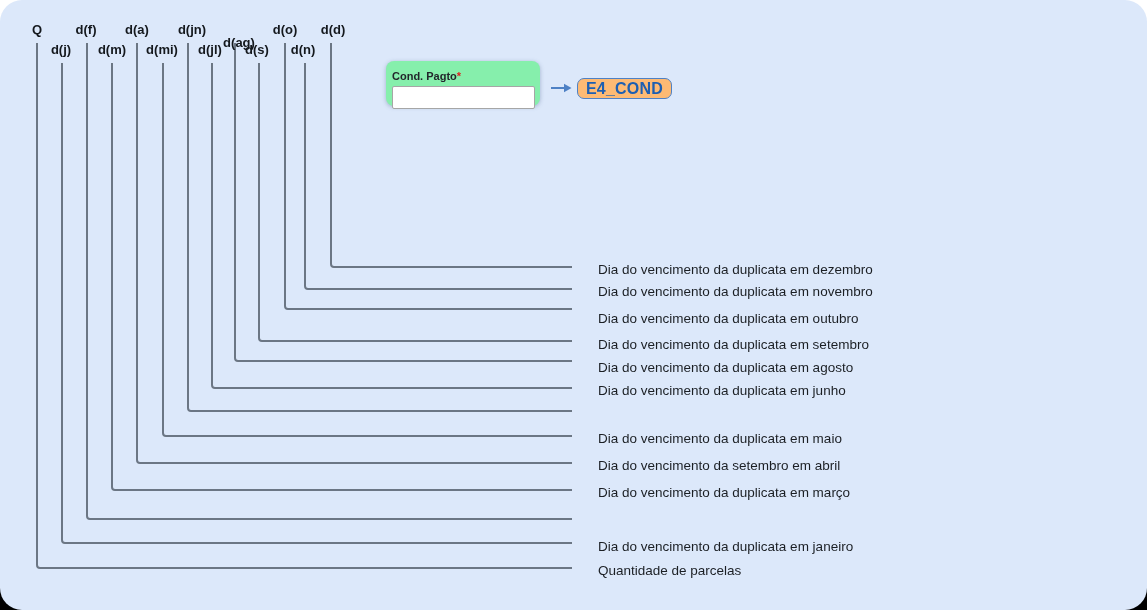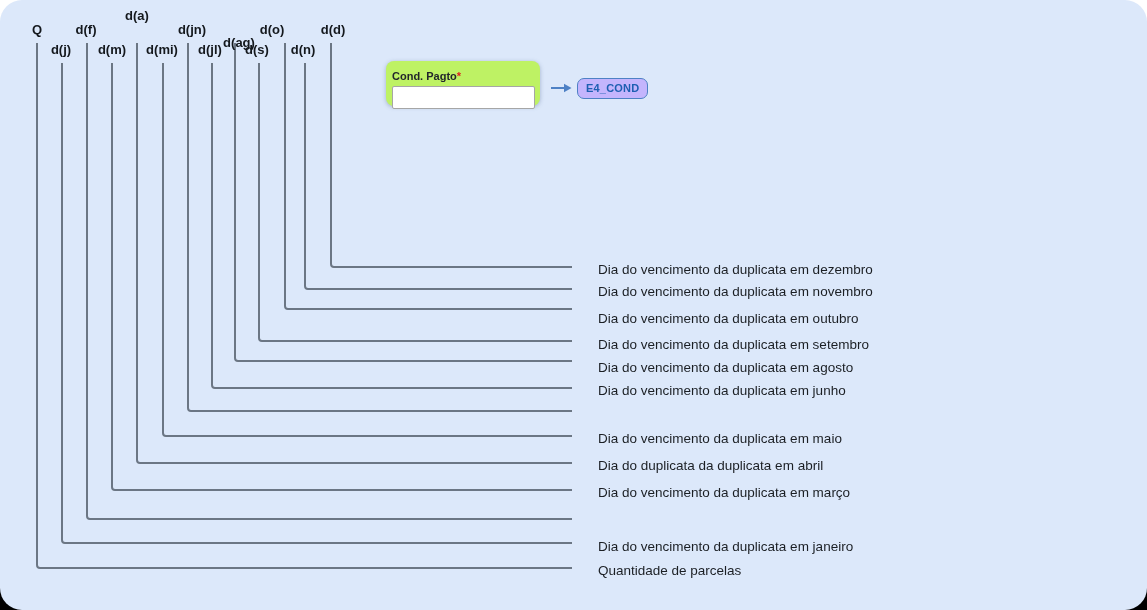--- a/index.html
+++ b/index.html
@@ -17,36 +17,36 @@
   .token{
     position:absolute;transform:translate(-50%,-50%);
     font-size:13px;font-weight:bold;color:#14181d;white-space:nowrap;
   }
   .desc{
     position:absolute;left:598px;transform:translateY(-50%);
     font-size:13.5px;color:#1b1f24;white-space:nowrap;
   }
   .field-card{
     position:absolute;left:386px;top:61px;width:154px;height:45px;
-    background:#bef264;border-radius:8px;
+    background:#86efac;border-radius:8px;
     box-shadow:0 1px 4px rgba(90,110,150,.45);
     box-sizing:border-box;padding:5px 5px 0 6px;
   }
   .field-label{font-size:11px;font-weight:bold;color:#22262b;line-height:12px;}
   .req{color:#e02020;font-weight:bold;font-size:11px;}
   .field-input{
     display:block;width:143px;height:23px;margin-top:2px;
     border:1px solid #a6a6a6;border-radius:2px;background:#ffffff;
     box-sizing:border-box;font-size:12px;padding:0 4px;outline:none;
     font-family:"Liberation Sans", sans-serif;
   }
   .tag{
     position:absolute;left:577px;top:78px;height:19px;
-    border:1.5px solid #4e81c5;border-radius:7px;background:#c4b5fd;
-    color:#1d5fb2;font-size:11px;font-weight:bold;letter-spacing:.2px;
+    border:1.5px solid #4e81c5;border-radius:7px;background:#fdba74;
+    color:#1d5fb2;font-size:16px;font-weight:bold;letter-spacing:.2px;
     display:flex;align-items:center;padding:0 8px;line-height:19px;
   }
 </style>
 </head>
 <body>
 
 <div class="canvas">
 
   <svg class="connectors" width="1147" height="610" viewBox="0 0 1147 610" fill="none" stroke="#6b7684" stroke-width="2">
     <path d="M37 43 L37 565 Q37 568 40 568 L572 568"></path>
@@ -63,24 +63,24 @@
     <path d="M305 63 L305 286 Q305 289 308 289 L572 289"></path>
     <path d="M331 43 L331 264 Q331 267 334 267 L572 267"></path>
     <g stroke="#4e81c5">
       <path d="M551 88 L565 88"></path>
       <path d="M564 83.8 L571.5 88 L564 92.2 Z" fill="#4e81c5" stroke="none"></path>
     </g>
   </svg>
 
   <span class="token" style="left:37px;top:29px">Q</span>
   <span class="token" style="left:86px;top:29px">d(f)</span>
-  <span class="token" style="left:137px;top:15px">d(a)</span>
+  <span class="token" style="left:137px;top:29px">d(a)</span>
   <span class="token" style="left:192px;top:29px">d(jn)</span>
   <span class="token" style="left:239px;top:42px">d(ag)</span>
-  <span class="token" style="left:272px;top:29px">d(o)</span>
+  <span class="token" style="left:285px;top:29px">d(o)</span>
   <span class="token" style="left:333px;top:29px">d(d)</span>
 
   <span class="token" style="left:61px;top:49px">d(j)</span>
   <span class="token" style="left:112px;top:49px">d(m)</span>
   <span class="token" style="left:162px;top:49px">d(mi)</span>
   <span class="token" style="left:210px;top:49px">d(jl)</span>
   <span class="token" style="left:257px;top:49px">d(s)</span>
   <span class="token" style="left:303px;top:49px">d(n)</span>
 
   <div class="field-card">
@@ -94,18 +94,18 @@
     <span>E4_COND</span>
   </div>
 
   <div class="desc" style="top:291px">Dia do vencimento da duplicata em novembro</div>
   <div class="desc" style="top:269px">Dia do vencimento da duplicata em dezembro</div>
   <div class="desc" style="top:344px">Dia do vencimento da duplicata em setembro</div>
   <div class="desc" style="top:318px">Dia do vencimento da duplicata em outubro</div>
   <div class="desc" style="top:367px">Dia do vencimento da duplicata em agosto</div>
   <div class="desc" style="top:390px">Dia do vencimento da duplicata em junho</div>
   <div class="desc" style="top:438px">Dia do vencimento da duplicata em maio</div>
-  <div class="desc" style="top:465px">Dia do duplicata da duplicata em abril</div>
+  <div class="desc" style="top:465px">Dia do vencimento da setembro em abril</div>
   <div class="desc" style="top:492px">Dia do vencimento da duplicata em março</div>
   <div class="desc" style="top:546px">Dia do vencimento da duplicata em janeiro</div>
   <div class="desc" style="top:570px">Quantidade de parcelas</div>
 
 </div>
 
 </body></html>

